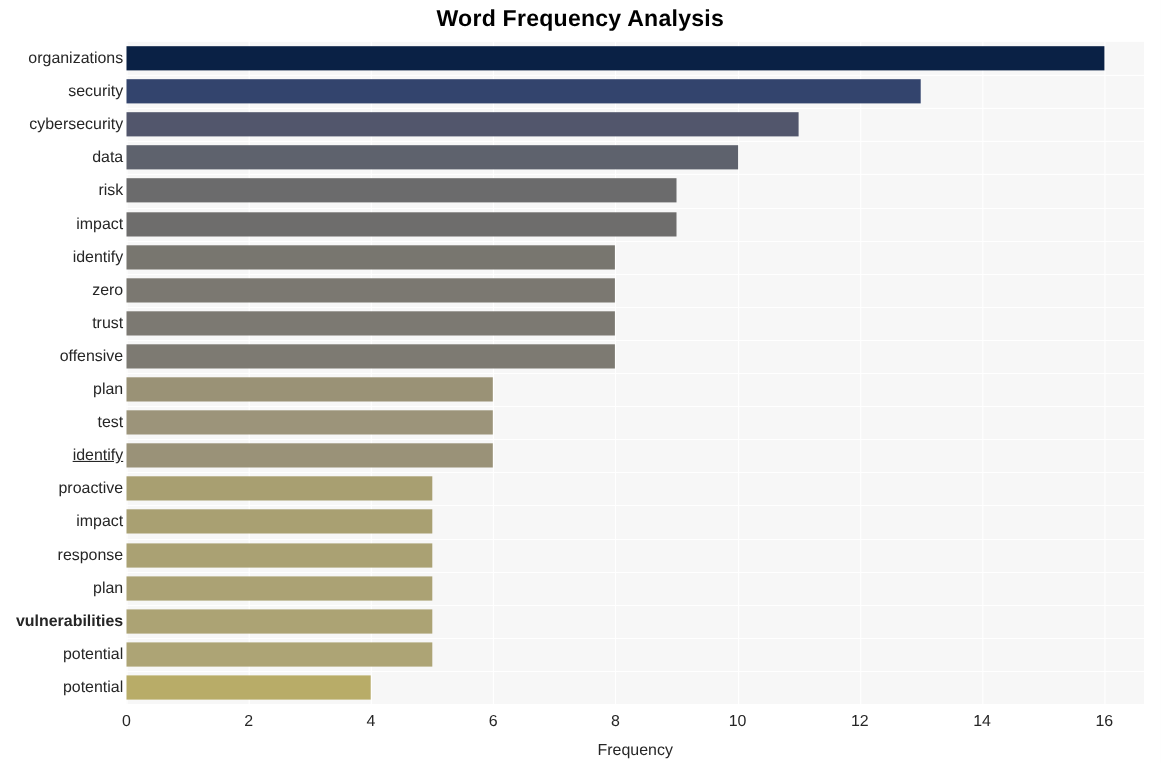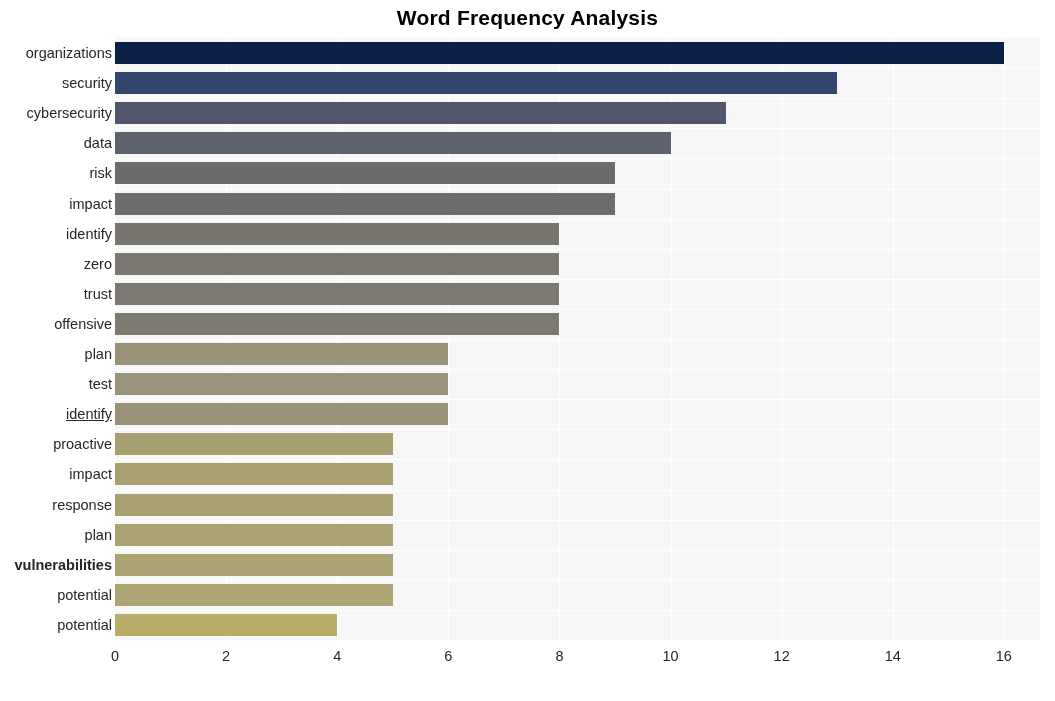--- a/index.html
+++ b/index.html
@@ -199,14 +199,15 @@
       <div class="xtick-label" style="left: 111.111px;">2</div>
       <div class="xtick-label" style="left: 222.222px;">4</div>
       <div class="xtick-label" style="left: 333.333px;">6</div>
       <div class="xtick-label" style="left: 444.444px;">8</div>
       <div class="xtick-label" style="left: 555.556px;">10</div>
       <div class="xtick-label" style="left: 666.667px;">12</div>
       <div class="xtick-label" style="left: 777.778px;">14</div>
       <div class="xtick-label" style="left: 888.889px;">16</div>
     </div>
 
+  <div id="x-axis-title">Frequency</div>
 
 </div>
 
 </body></html>

